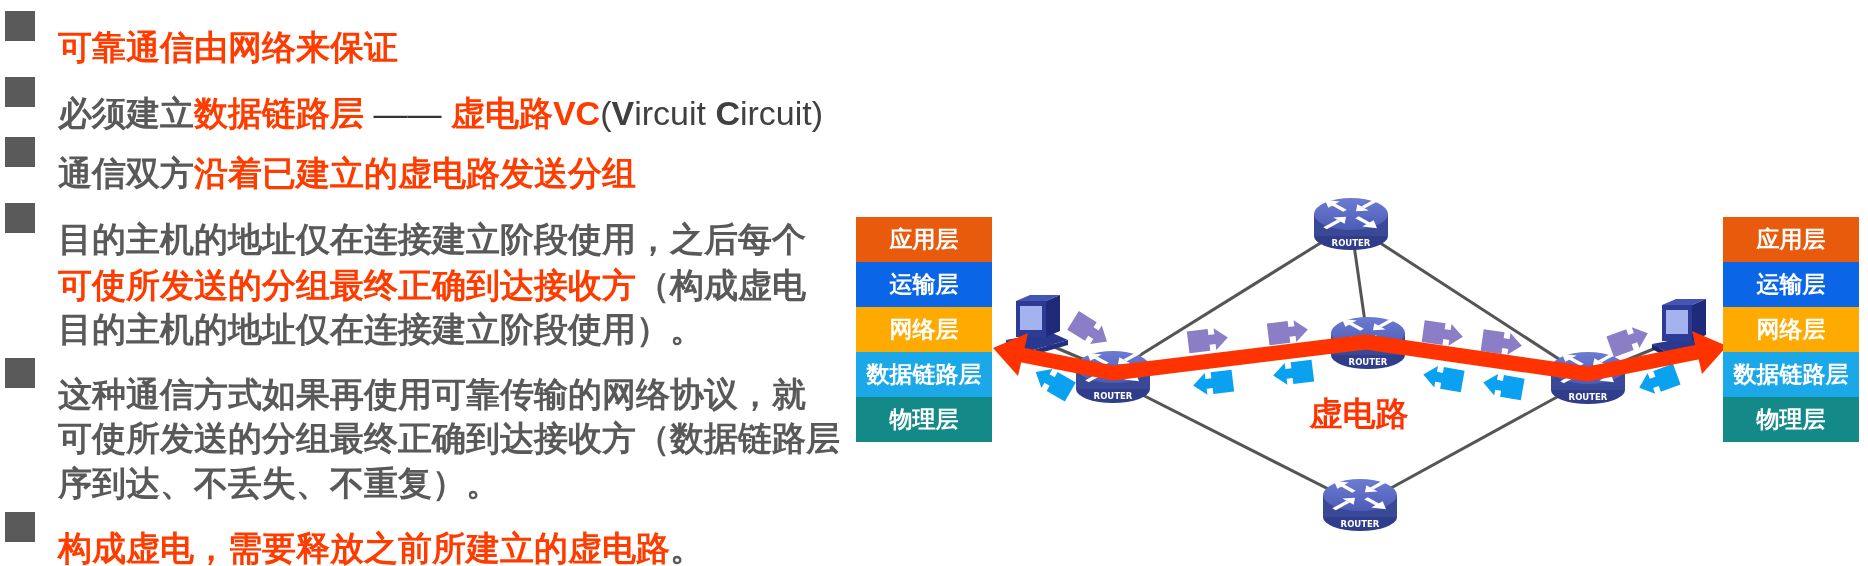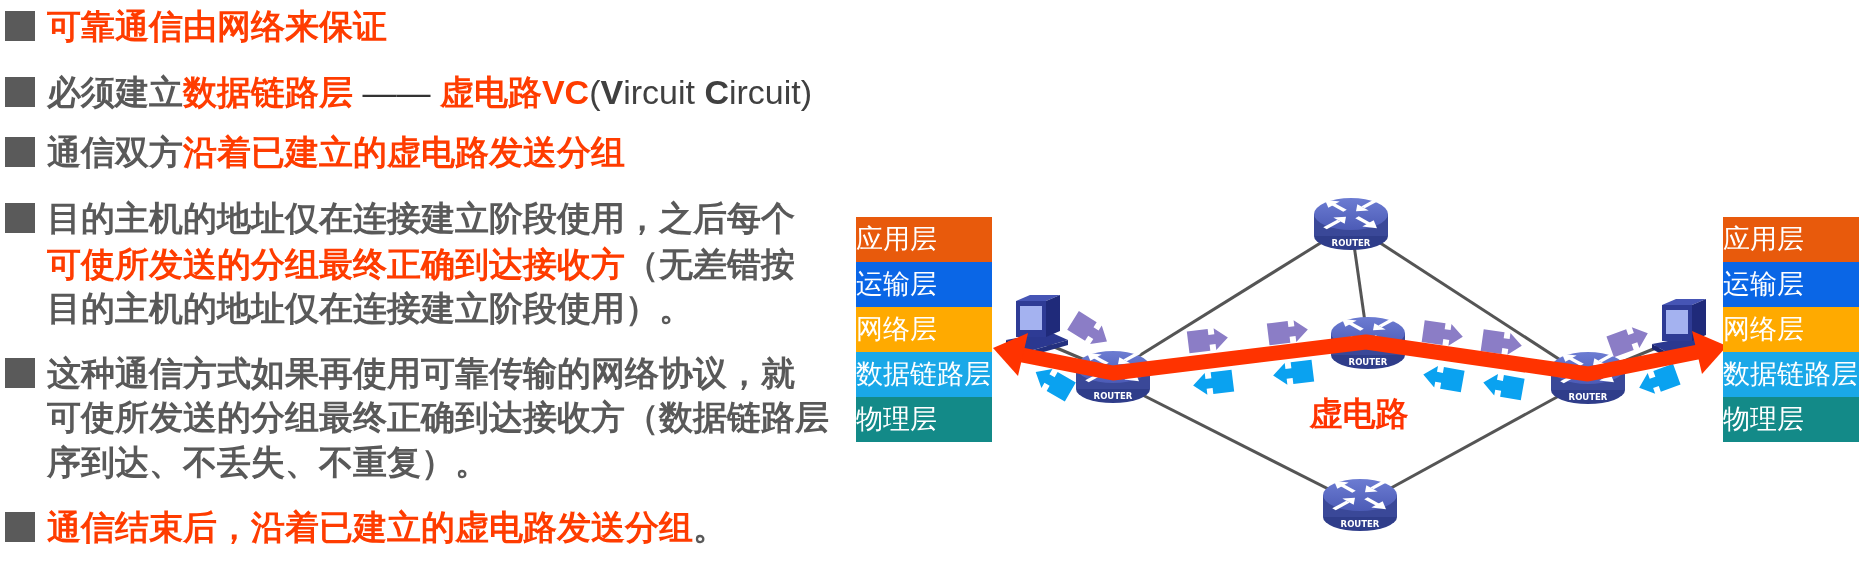--- a/index.html
+++ b/index.html
@@ -4,33 +4,34 @@
 <style>
   html, body { margin: 0; padding: 0; background: #ffffff; }
   #slide {
     position: relative; width: 1868px; height: 566px; overflow: hidden;
     background: #ffffff;
     font-family: "Liberation Sans", "DejaVu Sans", sans-serif;
     --em: #FF3C00; --txt: #595959;
   }
   .sq { position: absolute; left: 5px; width: 30px; height: 30px; background: #5a5a5a; }
   .ln {
-    position: absolute; left: 47px; height: 44px; line-height: 44px;
+    position: absolute; left: 58px; height: 44px; line-height: 44px;
     font-size: 34px; font-weight: bold; color: var(--txt);
     white-space: pre;
+    margin-top: 21px;
   }
   .ln .em { color: var(--em); }
   .ln .dash { color: #333333; font-weight: normal; }
   .ln .lat { color: #404040; font-weight: normal; }
   .ln .lat.b { font-weight: bold; }
 
   .stack { position: absolute; top: 217px; width: 136px; }
   .layer {
-    height: 45px; line-height: 45px; 
-    color: #ffffff; font-size: 27px; font-weight: normal; white-space: nowrap;
+    height: 45px; line-height: 45px; text-align: center;
+    color: #ffffff; font-size: 23px; font-weight: bold; white-space: nowrap;
   }
   svg.diagram { position: absolute; left: 0; top: 0; }
   .rlabel { font-family: "DejaVu Sans", sans-serif; font-size: 8.5px; font-weight: bold; fill: #ffffff; text-anchor: middle; }
   .vclabel { font-family: "Liberation Sans", "DejaVu Sans", sans-serif; font-size: 33px; font-weight: bold; text-anchor: middle; }
 </style>
 </head>
 <body>
 
 <div id="slide" style="--em: #FF3C00;">
 
@@ -173,24 +174,24 @@
     <div class="ln" style="top:4px"><span class="em">可靠通信由网络来保证</span></div>
 
     <span class="sq" style="top:77px"></span>
     <div class="ln" style="top:70px"><span>必须建立</span><span class="em">数据链路层</span><span class="dash"> —— </span><span class="em">虚电路VC</span><span class="lat">(</span><span class="lat b">V</span><span class="lat">ircuit </span><span class="lat b">C</span><span class="lat">ircuit)</span></div>
 
     <span class="sq" style="top:137px"></span>
     <div class="ln" style="top:130px"><span>通信双方</span><span class="em">沿着已建立的虚电路发送分组</span></div>
 
     <span class="sq" style="top:203px"></span>
     <div class="ln" style="top:196px"><span>目的主机的地址仅在连接建立阶段使用，之后每个</span></div>
-    <div class="ln" style="top:242px"><span class="em">可使所发送的分组最终正确到达接收方</span><span>（无差错按</span></div>
+    <div class="ln" style="top:242px"><span class="em">可使所发送的分组最终正确到达接收方</span><span>（构成虚电</span></div>
     <div class="ln" style="top:286px"><span>目的主机的地址仅在连接建立阶段使用）。</span></div>
 
     <span class="sq" style="top:358px"></span>
     <div class="ln" style="top:351px"><span>这种通信方式如果再使用可靠传输的网络协议，就</span></div>
     <div class="ln" style="top:395px"><span>可使所发送的分组最终正确到达接收方（数据链路层</span></div>
     <div class="ln" style="top:440px"><span>序到达、不丢失、不重复）。</span></div>
 
     <span class="sq" style="top:512px"></span>
-    <div class="ln" style="top:505px"><span class="em">通信结束后，沿着已建立的虚电路发送分组</span><span>。</span></div>
+    <div class="ln" style="top:505px"><span class="em">构成虚电，需要释放之前所建立的虚电路</span><span>。</span></div>
   </div>
 </div>
 
 </body></html>

